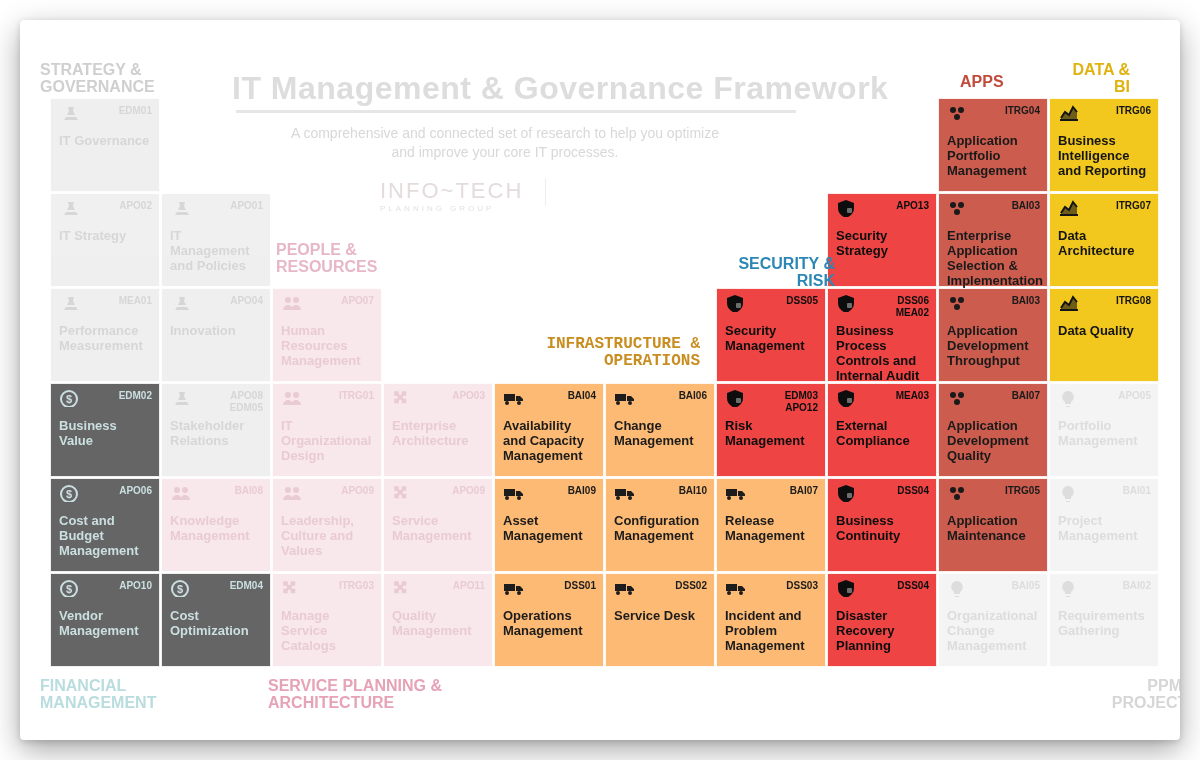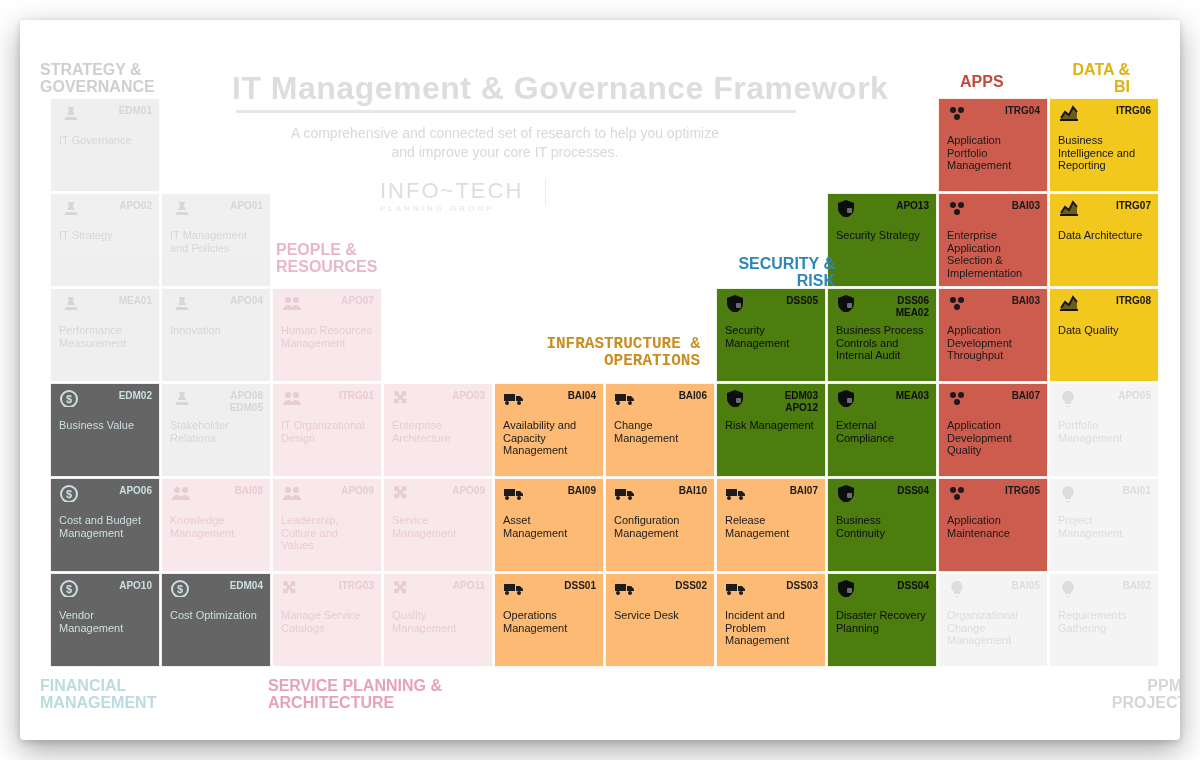--- a/index.html
+++ b/index.html
@@ -13,33 +13,33 @@
   .logos{position:absolute;left:340px;top:138px;font-size:22px;color:#e4dcdc;letter-spacing:2px}
   .logos .sep{display:inline-block;width:1px;height:28px;background:#eee;margin:0 14px;vertical-align:middle}
   .logos small{font-size:8px;letter-spacing:3px;display:block;color:#e6e0e0}
   .logos .cobit{display:inline-block;vertical-align:top;color:#efd6d6}
   .logos .it{display:inline-block;vertical-align:top}
   
   .grid{position:absolute;left:0;top:0;width:1120px;height:680px}
   .cell{position:absolute;width:110px;height:94px;box-sizing:border-box;padding:7px 8px 6px 8px;border:1px solid rgba(255,255,255,.9);font-size:10.5px;line-height:1.15}
   .cell .code{position:absolute;top:6px;right:7px;font-size:10px;font-weight:700;text-align:right}
   .cell .icon{position:absolute;left:7px;top:5px;width:24px;height:18px}
-  .cell .label{position:absolute;left:8px;right:8px;top:35px;font-size:11px;font-weight:400}
+  .cell .label{position:absolute;left:8px;right:8px;top:35px;font-size:13px;font-weight:700}
   
   .cat{position:absolute;font-weight:900;font-size:16px;line-height:1.05}
   
   .c-grey{background:#e6e6e6;color:#bcbcbc}
   .c-grey .code{color:#bcbcbc}
   .c-teal{background:#000000;color:#a9cbcd}
   .c-teal .code{color:#a9cbcd}
   .c-pink{background:#f4d8df;color:#dca9b8}
   .c-pink .code{color:#dca9b8}
   .c-gold{background:#fdba74;color:#1c1c1c}
   .c-gold .code{color:#1c1c1c}
-  .c-blue{background:#4d7c0f;color:#0d0d0d}
+  .c-blue{background:#ef4444;color:#0d0d0d}
   .c-blue .code{color:#0d0d0d}
   .c-red{background:#cb5c4e;color:#1a1a1a}
   .c-red .code{color:#1a1a1a}
   .c-yellow{background:#f2c71e;color:#151515}
   .c-yellow .code{color:#151515}
   .c-ltgrey{background:#ededed;color:#c7c7c7}
   .c-ltgrey .code{color:#c7c7c7}
   .faded{opacity:.6}
   
   .icon svg{width:100%;height:100%}

